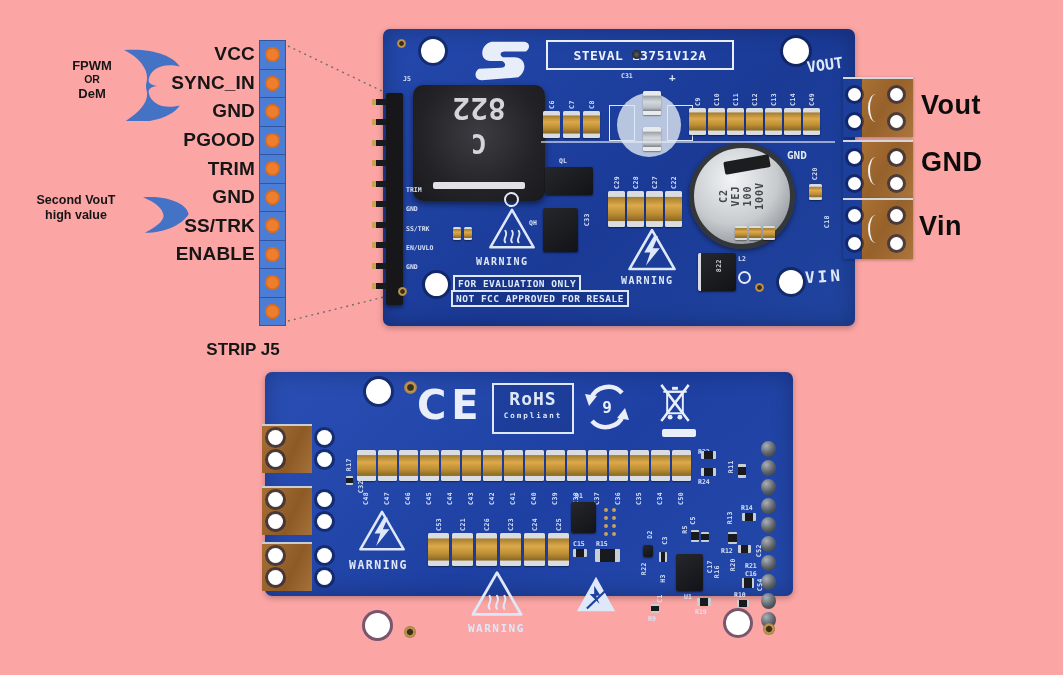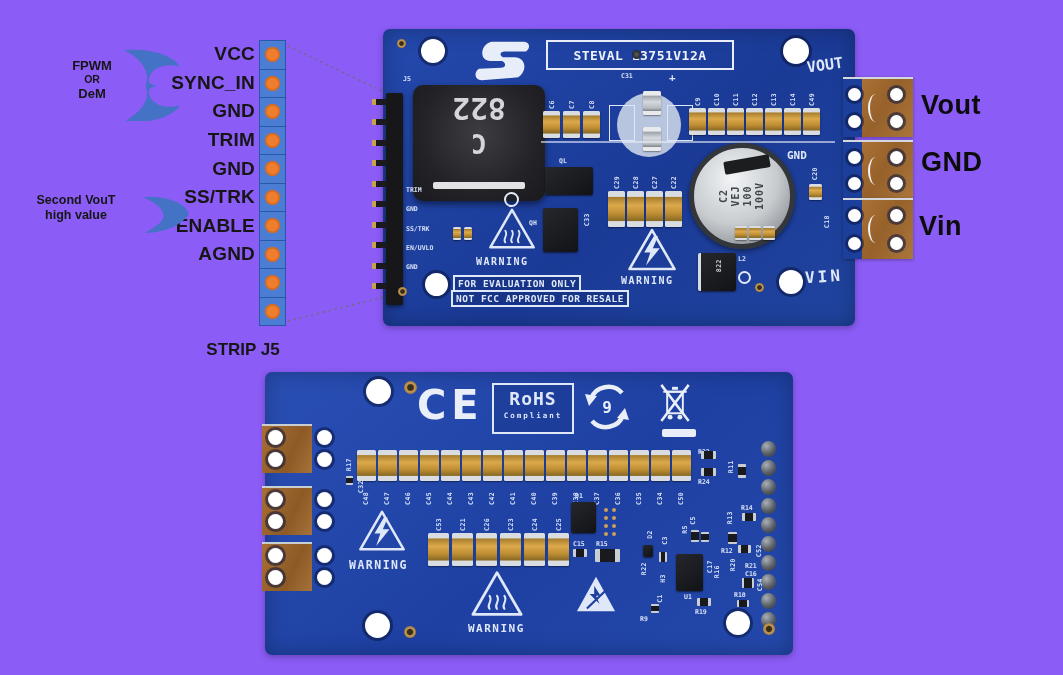--- a/index.html
+++ b/index.html
@@ -1,16 +1,16 @@
 <!DOCTYPE html>
 <html><head>
 <meta charset="utf-8">
 <style>
   html,body{margin:0;padding:0;background:#fff;}
-  .stage{position:relative;width:1063px;height:675px;background:#8b5cf6;overflow:hidden;
+  .stage{position:relative;width:1063px;height:675px;background:#fca5a5;overflow:hidden;
          font-family:"Liberation Sans",sans-serif;}
   .abs{position:absolute;}
   i{display:block;position:absolute;font-style:normal;}
 
   
   .pin-labels{position:absolute;left:78px;top:40px;width:177px;}
   .pin-label{height:28.6px;display:flex;align-items:center;justify-content:flex-end;
              font-size:19px;font-weight:700;color:#161616;letter-spacing:.2px;}
   .pin-strip{position:absolute;left:259px;top:40px;width:27px;height:286px;
              display:flex;flex-direction:column;border:1.5px solid #2c56a6;background:#4a7dd3;box-sizing:border-box;}
@@ -108,25 +108,25 @@
   <svg class="abs" style="left:0;top:0;width:1063px;height:675px;pointer-events:none;">
     <line x1="288" y1="46" x2="384" y2="92" stroke="#6e6e6e" stroke-width="1.4" stroke-dasharray="2 4"></line>
     <line x1="288" y1="321" x2="384" y2="297" stroke="#6e6e6e" stroke-width="1.4" stroke-dasharray="2 4"></line>
   </svg>
 
   <div class="pin-labels">
 
   <div class="pin-label">VCC</div>
       <div class="pin-label">SYNC_IN</div>
       <div class="pin-label">GND</div>
+      <div class="pin-label">PGOOD</div>
       <div class="pin-label">TRIM</div>
       <div class="pin-label">GND</div>
       <div class="pin-label">SS/TRK</div>
       <div class="pin-label">ENABLE</div>
-      <div class="pin-label">AGND</div>
     </div>
 
   <div class="pin-strip">
 
   <div class="strip-cell">
         <span class="pin-hole"></span>
       </div>
       <div class="strip-cell">
         <span class="pin-hole"></span>
       </div>
@@ -382,21 +382,21 @@
     <span class="hole" style="left:5px;bottom:9px;width:13px;height:13px;"></span>
     <span class="hole" style="left:47px;top:9px;width:13px;height:13px;"></span>
     <span class="hole" style="left:47px;bottom:9px;width:13px;height:13px;"></span>
     <i class="arc" style="left:25px;top:15px;width:14px;height:28px;"></i>
   </div>
 
   <span class="term" style="left:921px;top:90px;">Vout</span>
   <span class="term" style="left:921px;top:147px;">GND</span>
   <span class="term" style="left:919px;top:211px;">Vin</span>
 
-  <div class="board" style="left:265px;top:372px;width:528px;height:283px;background:linear-gradient(140deg,#2a4fb5,#1e40a2 55%,#2449ab);">
+  <div class="board" style="left:265px;top:372px;width:528px;height:224px;background:linear-gradient(140deg,#2a4fb5,#1e40a2 55%,#2449ab);">
 
     <div class="pad-l" style="left:-3px;top:52px;">
       <span class="cu"></span>
       <span class="hole" style="left:6px;top:6px;width:15px;height:15px;"></span>
       <span class="hole" style="left:6px;bottom:6px;width:15px;height:15px;"></span>
       <span class="hole" style="left:55px;top:6px;width:15px;height:15px;"></span>
       <span class="hole" style="left:55px;bottom:6px;width:15px;height:15px;"></span>
     </div>
     <div class="pad-l" style="left:-3px;top:114px;">
       <span class="cu"></span>
@@ -624,21 +624,21 @@
     <span class="resv" style="left:426px;top:158px;width:8px;height:12px;"></span>
     <span class="resv" style="left:436px;top:160px;width:8px;height:10px;"></span>
 
     <span class="ic" style="left:411px;top:182px;width:27px;height:37px;"></span>
     <span class="lab" style="left:419px;top:221px;">U1</span>
     <span class="vlab" style="left:441px;top:188px;">C17</span>
     <span class="vlab" style="left:448px;top:193px;">R16</span>
     <span class="res" style="left:432px;top:226px;width:14px;height:8px;"></span>
     <span class="lab" style="left:430px;top:236px;">R19</span>
     <span class="resv" style="left:386px;top:232px;width:8px;height:9px;"></span>
-    <span class="lab" style="left:375px;top:243px;">R9</span>
+    <span class="lab" style="left:383px;top:243px;">R9</span>
 
     <span class="hole" style="left:100px;top:241px;width:25px;height:25px;"></span>
     <span class="via" style="left:139px;top:254px;width:12px;height:12px;"></span>
     <span class="hole" style="left:461px;top:239px;width:24px;height:24px;"></span>
     <span class="via" style="left:498px;top:251px;width:12px;height:12px;"></span>
   </div>
 
 </div>
 
 </body></html>

